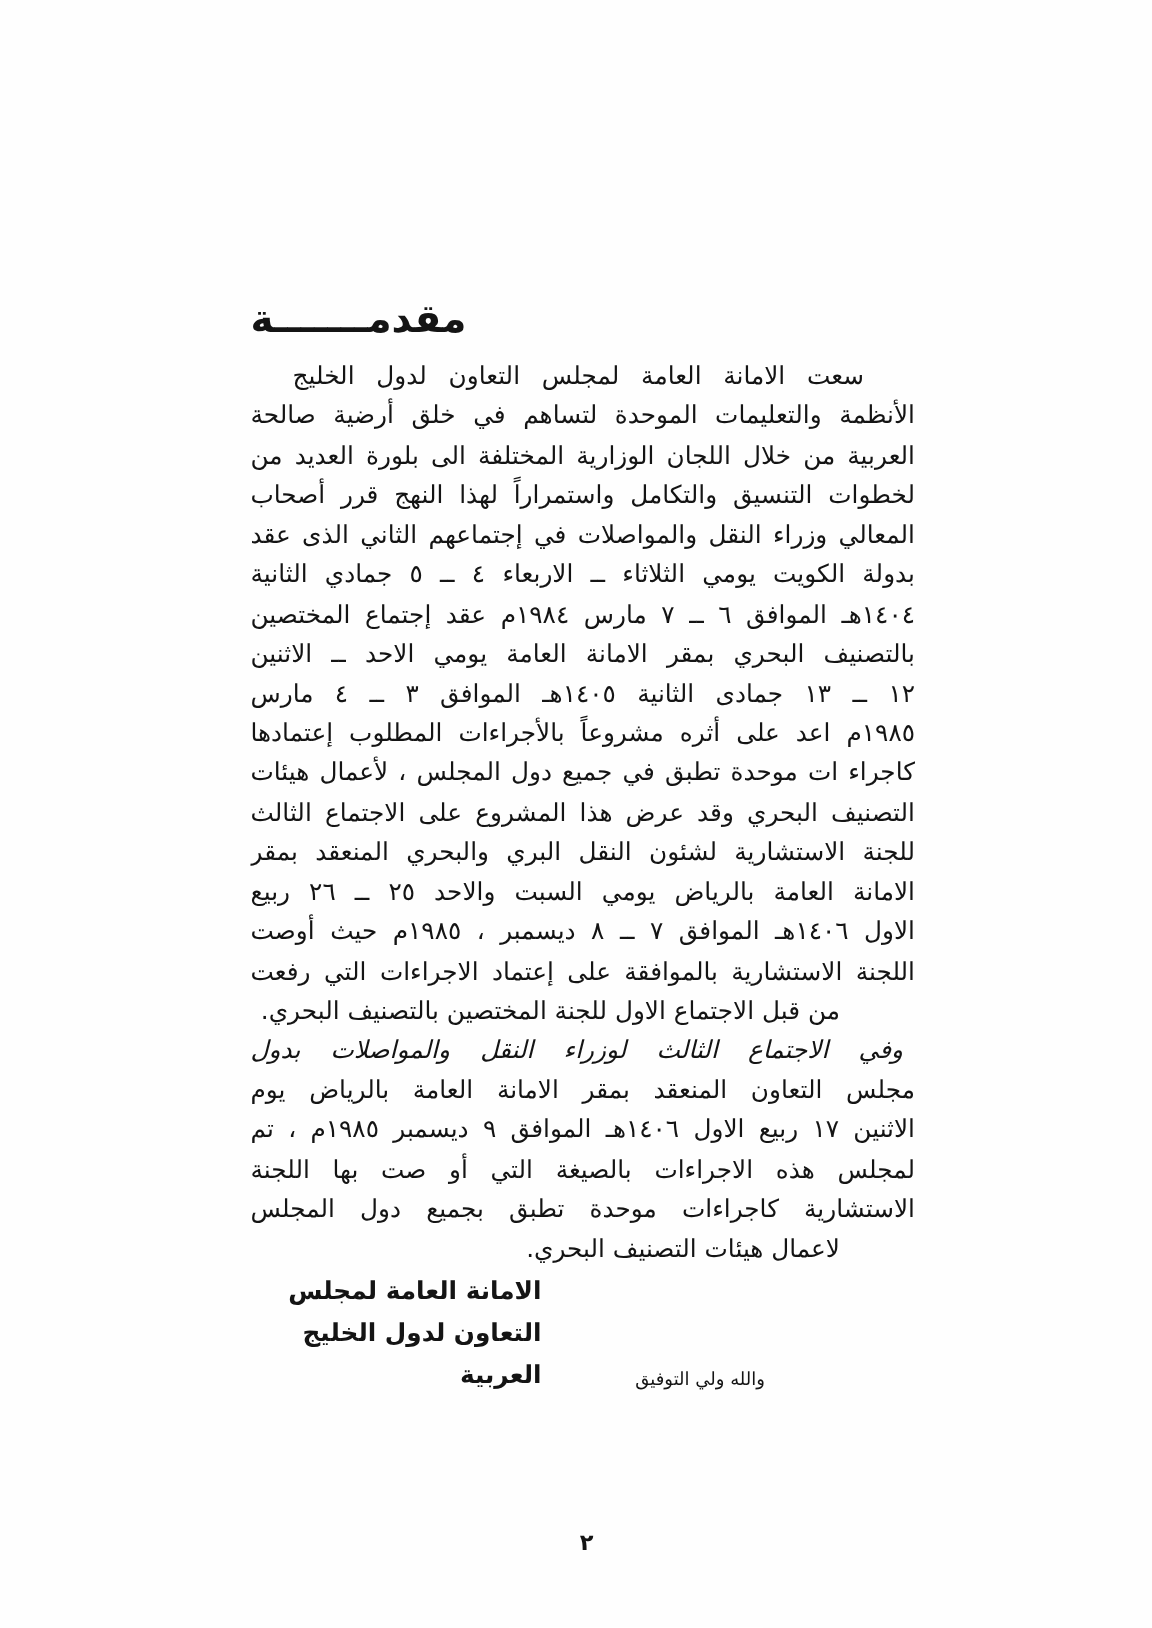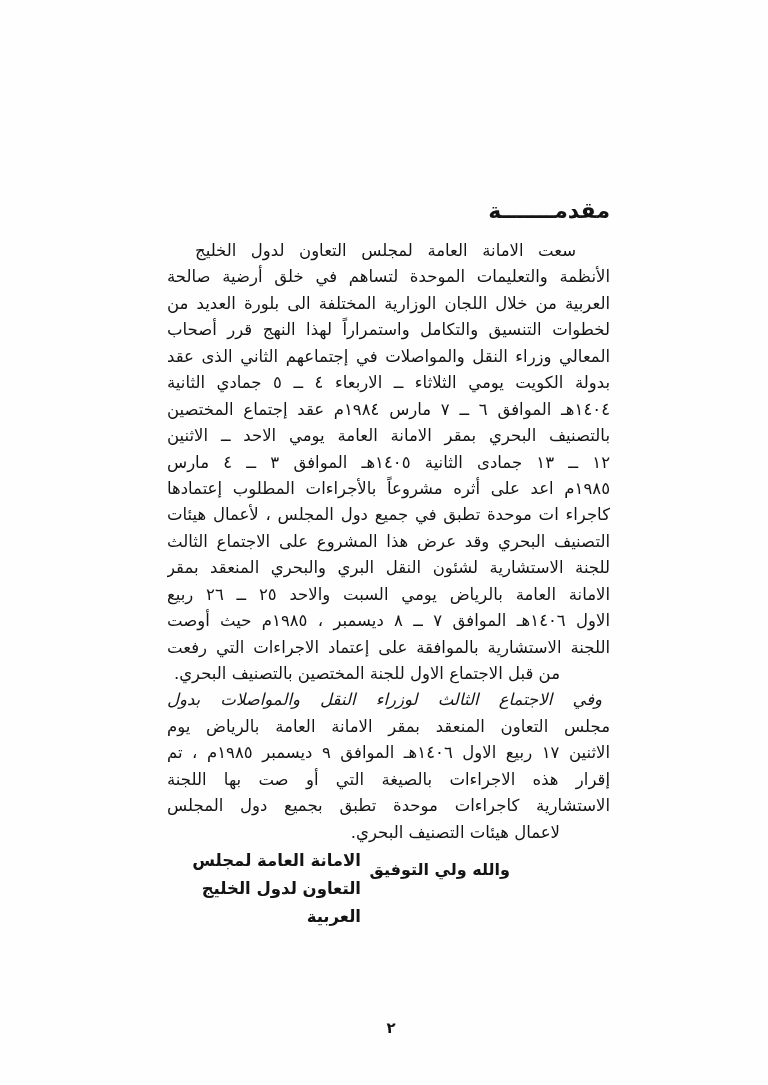--- a/index.html
+++ b/index.html
@@ -14,23 +14,23 @@
     background: #fefefe;
     font-family: "DejaVu Sans", sans-serif;
     color: #141414;
     overflow: hidden;
   }
   .page-title {
     position: absolute;
     top: 198px;
     left: 167px;
     width: 443px;
-    text-align: right;
+    text-align: left;
     direction: rtl;
-    font-size: 22px;
+    font-size: 26px;
     font-weight: bold;
     letter-spacing: 0.5px;
   }
   .text-block {
     position: absolute;
     top: 238px;
     left: 167px;
     width: 443px;
     direction: rtl;
   }
@@ -45,25 +45,25 @@
   }
   .line.first-p1 { padding-right: 34px; margin-left: 28px; }
   .line.first-p2 { padding-right: 8px; font-style: italic; }
   .line.last {
     text-align: left;
     text-align-last: right;
     padding-right: 50px;
   }
   .closing {
     position: absolute;
-    top: 860px;
+    top: 912px;
     right: 258px;
     direction: rtl;
-    font-size: 16px;
-    font-weight: bold;
+    font-size: 12px;
+    font-weight: normal;
     white-space: nowrap;
   }
   .signature {
     position: absolute;
     top: 847px;
     left: 165px;
     width: 196px;
     direction: rtl;
     text-align: right;
     font-size: 16.5px;
@@ -105,21 +105,21 @@
       <div class="line">الامانة العامة بالرياض يومي السبت والاحد ٢٥ ــ ٢٦ ربيع</div>
       <div class="line">الاول ١٤٠٦هـ الموافق ٧ ــ ٨ ديسمبر ، ١٩٨٥م حيث أوصت</div>
       <div class="line">اللجنة الاستشارية بالموافقة على إعتماد الاجراءات التي رفعت</div>
       <div class="line last">من قبل الاجتماع الاول للجنة المختصين بالتصنيف البحري.</div>
     </div>
 
     <div>
       <div class="line first-p2">وفي الاجتماع الثالث لوزراء النقل والمواصلات بدول</div>
       <div class="line">مجلس التعاون المنعقد بمقر الامانة العامة بالرياض يوم</div>
       <div class="line">الاثنين ١٧ ربيع الاول ١٤٠٦هـ الموافق ٩ ديسمبر ١٩٨٥م ، تم</div>
-      <div class="line">إقرار هذه الاجراءات بالصيغة التي أو صت بها اللجنة</div>
+      <div class="line">لمجلس هذه الاجراءات بالصيغة التي أو صت بها اللجنة</div>
       <div class="line">الاستشارية كاجراءات موحدة تطبق بجميع دول المجلس</div>
       <div class="line last">لاعمال هيئات التصنيف البحري.</div>
     </div>
   </div>
 
   <div class="closing">والله ولي التوفيق</div>
 
   <div class="signature">
     <div>الامانة العامة لمجلس</div>
     <div>التعاون لدول الخليج العربية</div>

